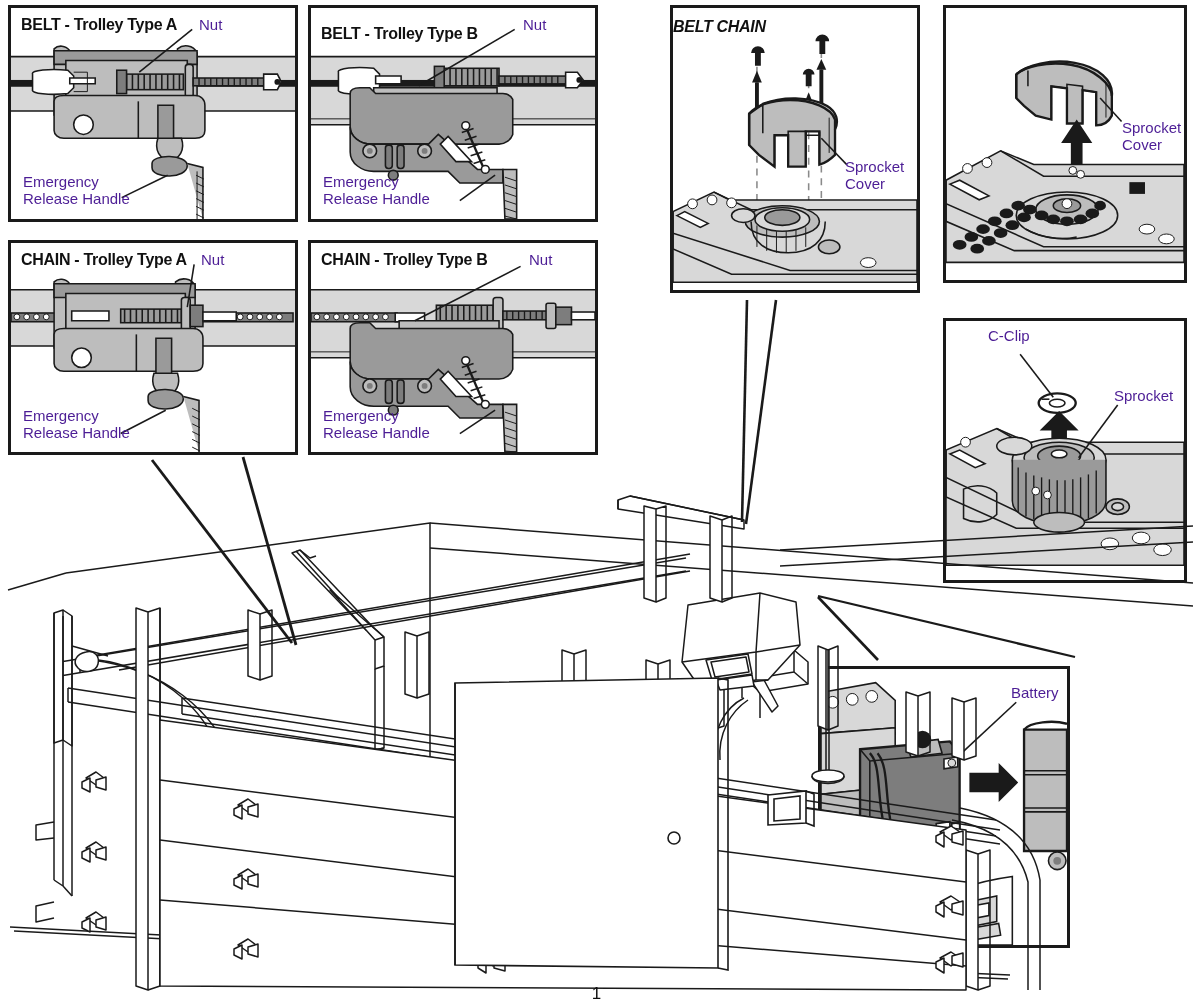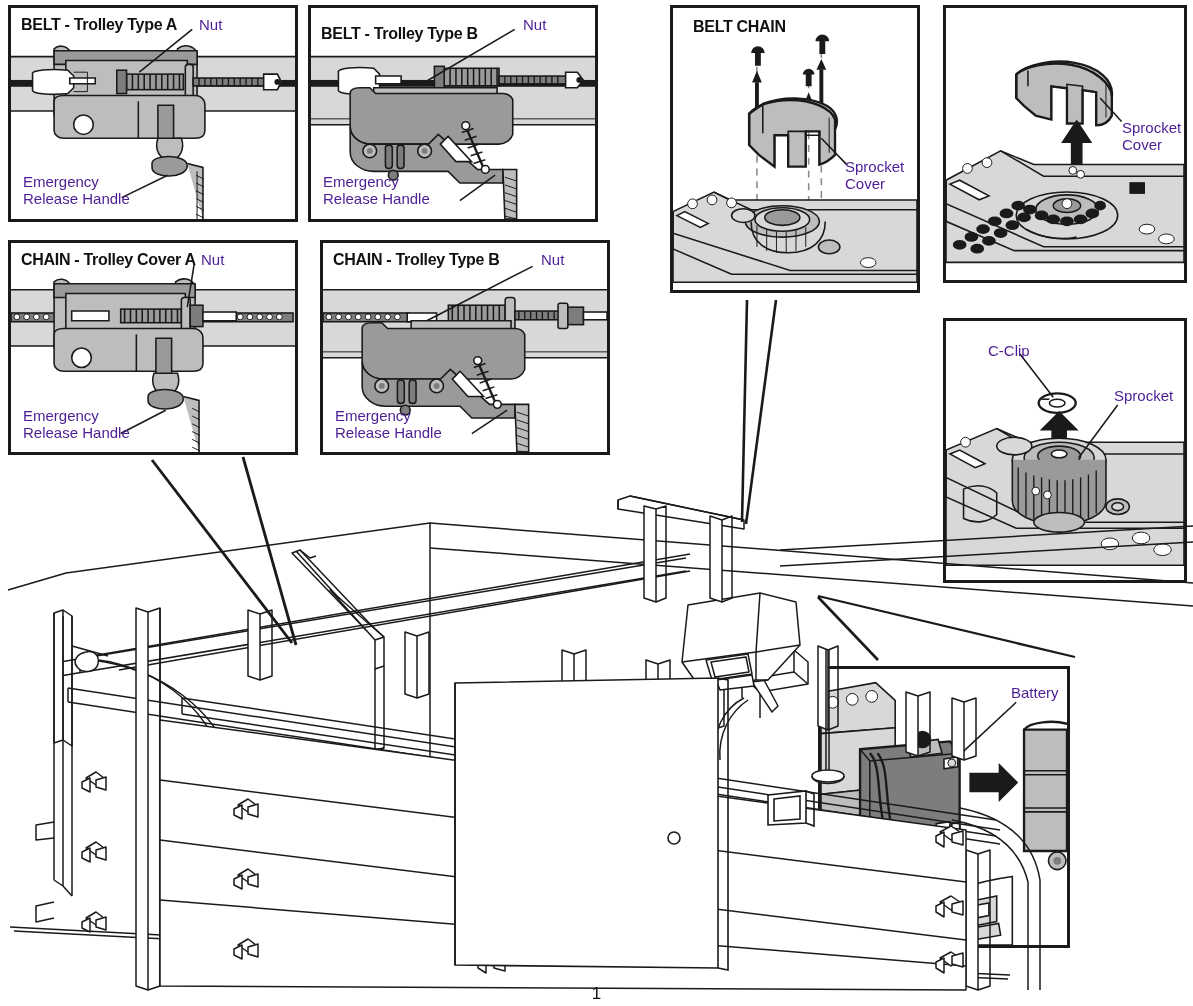--- a/index.html
+++ b/index.html
@@ -547,27 +547,27 @@
           <line x1="185" y1="178" x2="193" y2="182"></line>
         <line x1="185" y1="186" x2="193" y2="190"></line>
           <line x1="185" y1="194" x2="193" y2="198"></line>
         <line x1="185" y1="202" x2="193" y2="206"></line>
           <line x1="185" y1="210" x2="193" y2="214"></line>
       </g>
 
       <line x1="187" y1="22" x2="180" y2="66" class="nf st"></line>
       <line x1="112" y1="196" x2="158" y2="172" class="nf st"></line>
     </svg>
-    <div class="panel-title" style="left:10px; top:8px;">CHAIN - Trolley Cover A</div>
+    <div class="panel-title" style="left:10px; top:8px;">CHAIN - Trolley Type A</div>
     <div class="callout" style="left:190px; top:9px;">Nut</div>
     <div class="callout" style="left:12px; top:165px;">Emergency
 Release Handle</div>
   </div>
 
-  <div class="panel" style="left:308px; top:240px; width:290px; height:215px;margin-left:12px;">
+  <div class="panel" style="left:308px; top:240px; width:290px; height:215px;">
     <svg class="svg-layer" viewBox="0 0 290 215" preserveAspectRatio="none">
       <rect x="0" y="48" width="290" height="22" class="f-lt"></rect>
       <rect x="0" y="70" width="290" height="48" class="f-lt"></rect>
       <line x1="0" y1="48" x2="290" y2="48" class="st"></line>
       <line x1="0" y1="118" x2="290" y2="118" class="st"></line>
       <line x1="0" y1="112" x2="290" y2="112" class="stn"></line>
 
       <g>
         <rect x="0" y="72" width="88" height="9" class="f-dkr st"></rect>
         <circle cx="6" cy="76" r="3" class="f-w stn"></circle>
@@ -706,21 +706,21 @@
       <path d="M106,228 L106,250" class="nf stn"></path>
       <path d="M116,228 L116,250" class="nf stn"></path>
       <path d="M126,226 L126,248" class="nf stn"></path>
       <path d="M136,224 L136,244" class="nf stn"></path>
       <ellipse cx="72" cy="212" rx="12" ry="7" class="f-lt st"></ellipse>
       <ellipse cx="160" cy="244" rx="11" ry="7" class="f-md st"></ellipse>
       <ellipse cx="200" cy="260" rx="8" ry="5" class="f-w stn"></ellipse>
 
       <line x1="178" y1="160" x2="152" y2="133" class="nf st"></line>
     </svg>
-    <div class="panel-title" style="left:20px; top:10px;">BELT CHAIN</div>
+    <div class="panel-title" style="left:0; top:10px;font-style:italic;">BELT CHAIN</div>
     <div class="callout" style="left:172px; top:151px;">Sprocket
 Cover</div>
   </div>
 
   <div class="panel" style="left:943px; top:5px; width:244px; height:278px;">
     <svg class="svg-layer" viewBox="0 0 244 278" preserveAspectRatio="none">
 
       <path d="M72,68 C 82,58 108,52 132,56 C 156,60 172,74 170,90 L170,110 C 166,118 160,120 154,120 L154,86 L140,84 L140,118 L124,118 L124,82 L108,80 L108,114 L92,110 L80,100 L72,92 Z" class="f-md st2"></path>
       <path d="M72,68 C 80,60 104,54 128,58 C 152,62 170,78 170,90" class="nf st2"></path>
       <path d="M72,68 L72,92" class="nf st2"></path>
@@ -828,21 +828,21 @@
       <circle cx="92" cy="174" r="4" class="f-w stn"></circle>
       <circle cx="104" cy="178" r="4" class="f-w stn"></circle>
       <ellipse cx="200" cy="222" rx="9" ry="6" class="f-w stn"></ellipse>
       <ellipse cx="222" cy="234" rx="9" ry="6" class="f-w stn"></ellipse>
       <ellipse cx="168" cy="228" rx="9" ry="6" class="f-w stn"></ellipse>
 
       <line x1="76" y1="34" x2="110" y2="78" class="nf st"></line>
 
       <line x1="176" y1="86" x2="136" y2="140" class="nf st"></line>
     </svg>
-    <div class="callout" style="left:42px; top:22px;">C-Clip</div>
+    <div class="callout" style="left:42px; top:7px;">C-Clip</div>
     <div class="callout" style="left:168px; top:67px;">Sprocket</div>
   </div>
 
   <div class="panel" style="left:818px; top:658px; width:252px; height:282px;margin-top:8px;">
     <svg class="svg-layer" viewBox="0 0 252 282" preserveAspectRatio="none">
 
       <path d="M0,24 L56,14 L76,32 L76,60 L0,66 Z" class="f-lt st"></path>
       <circle cx="12" cy="34" r="6" class="f-w stn"></circle>
       <circle cx="32" cy="31" r="6" class="f-w stn"></circle>
       <circle cx="52" cy="28" r="6" class="f-w stn"></circle>

